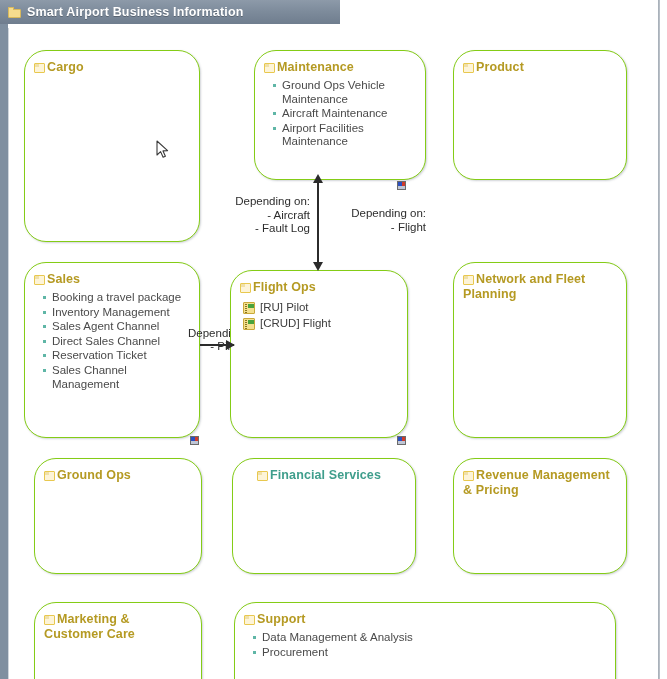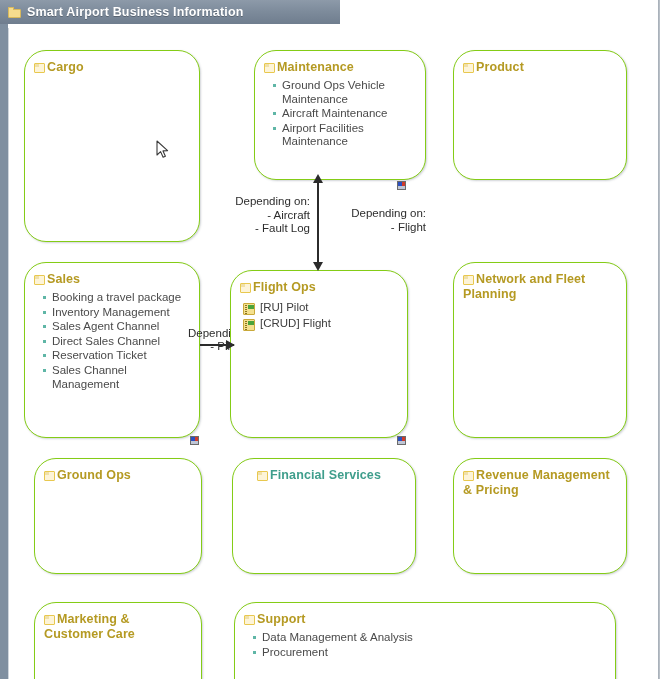--- a/index.html
+++ b/index.html
@@ -80,21 +80,21 @@
     margin:0 0 1px 0;padding-left:9px;
   }
   .pkg-list li::before{
     content:"";position:absolute;left:0;top:5px;width:3px;height:3px;
     background:#5fb6a6;border-radius:0;
   }
 
   
   .ent-list{margin:5px 0 0 0;padding:0 6px 0 12px;list-style:none;}
   .ent-list li{
-    display:flex;align-items:flex-end;gap:5px;
+    display:flex;align-items:center;gap:5px;
     font-size:11.5px;color:#3d3d3d;line-height:15px;margin-bottom:1px;
   }
   .ent-ico{
     position:relative;width:12px;height:12px;flex:0 0 auto;
     background:#f4e08e;border:1px solid #c9a93a;box-sizing:border-box;border-radius:1px;
   }
   .ent-ico::before{
     content:"";position:absolute;left:4px;top:1px;width:6px;height:4px;background:#4aa33c;
   }
   .ent-ico::after{

